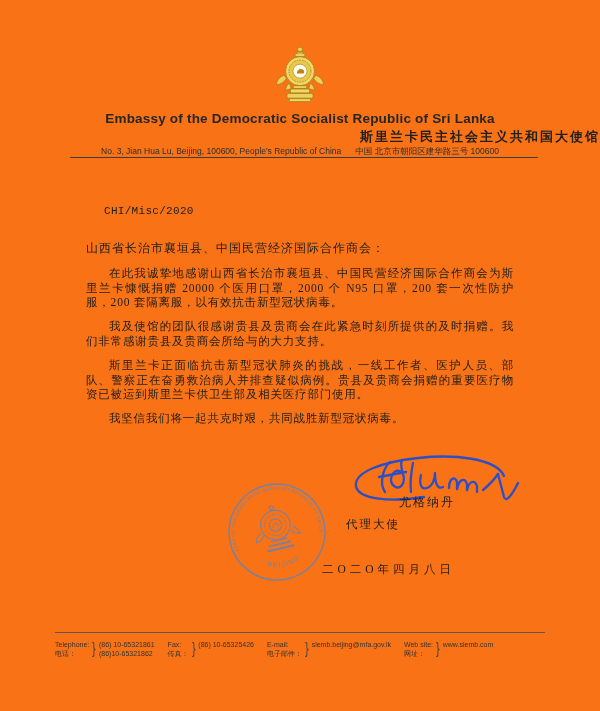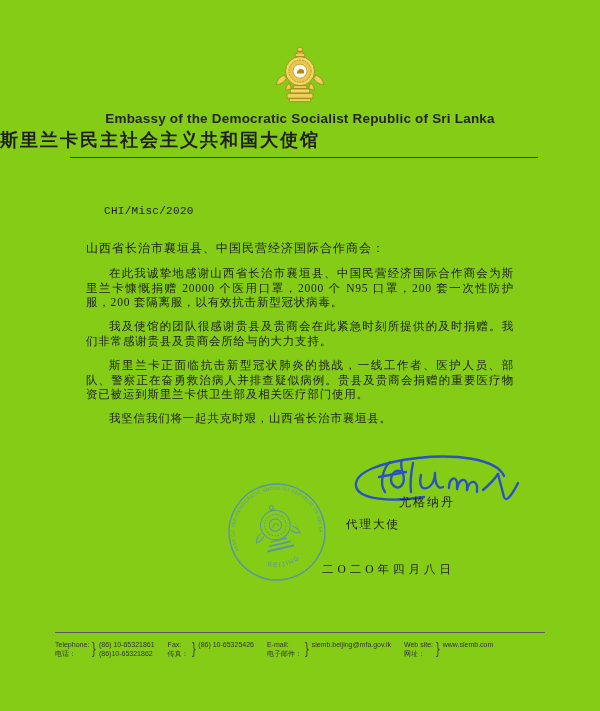--- a/index.html
+++ b/index.html
@@ -1,31 +1,31 @@
 <!DOCTYPE html>
 <html><head>
 <meta charset="utf-8">
 <style>
   * { margin:0; padding:0; box-sizing:border-box; }
   html,body { background:#e9e9e9; }
   .page {
-    position:relative; width:600px; height:711px; background:#84cc16;
+    position:relative; width:600px; height:711px; background:#f97316;
     margin:0 auto; overflow:hidden;
     font-family:"Liberation Serif","DejaVu Serif",serif; color:#222;
   }
   
   .emblem { position:absolute; left:271px; top:46px; width:58px; height:60px; }
   .title-en {
     position:absolute; left:0; top:111px; width:600px; text-align:center;
     font-family:"Liberation Sans","DejaVu Sans",sans-serif;
     font-size:13.5px; font-weight:bold; color:#262626; letter-spacing:.2px;
   }
   .title-zh {
-    position:absolute; left:0; top:128px; width:600px; text-align:left;
-    font-size:18px; font-weight:bold; color:#1f1f1f; letter-spacing:2px;
+    position:absolute; left:0; top:128px; width:600px; text-align:right;
+    font-size:13px; font-weight:bold; color:#1f1f1f; letter-spacing:2px;
   }
   .addr {
     position:absolute; left:0; top:146px; width:600px; text-align:center;
     font-family:"Liberation Sans","DejaVu Sans",sans-serif;
     font-size:8.5px; color:#2e2e2e;
   }
   .addr .zh { margin-left:14px; }
   .hr-top { position:absolute; left:70px; top:157px; width:468px; height:1px; background:#3c3c3c; }
   
   .ref { position:absolute; left:104px; top:205px; font-size:11px; letter-spacing:.3px; color:#1d1d1d;font-family:Liberation Mono, monospace; }
@@ -79,29 +79,32 @@
       <path d="M41 38 q4 4 4 8 l-6 -2 z"></path>
       <rect x="23" y="41" width="14" height="3" rx="1"></rect>
       <rect x="20" y="44.5" width="20" height="4" rx="1" fill="#f0d769"></rect>
       <rect x="16.5" y="49" width="27" height="5" rx="1.5"></rect>
       <rect x="19" y="54.5" width="22" height="3" rx="1" fill="#f0d769"></rect>
     </g>
   </svg>
 
   <div class="title-en">Embassy of the Democratic Socialist Republic of Sri Lanka</div>
   <div class="title-zh">斯里兰卡民主社会主义共和国大使馆</div>
+  <div class="addr">
+    <span class="en">No. 3, Jian Hua Lu, Beijing, 100600, People's Republic of China</span><span class="zh">中国 北京市朝阳区建华路三号 100600</span>
+  </div>
   <div class="hr-top"></div>
 
   <div class="ref">CHI/Misc/2020</div>
   <div class="salutation">山西省长治市襄垣县、中国民营经济国际合作商会：</div>
   <div class="body-text">
     <p>在此我诚挚地感谢山西省长治市襄垣县、中国民营经济国际合作商会为斯里兰卡慷慨捐赠 20000 个医用口罩，2000 个 N95 口罩，200 套一次性防护服，200 套隔离服，以有效抗击新型冠状病毒。</p>
     <p>我及使馆的团队很感谢贵县及贵商会在此紧急时刻所提供的及时捐赠。我们非常感谢贵县及贵商会所给与的大力支持。</p>
     <p>斯里兰卡正面临抗击新型冠状肺炎的挑战，一线工作者、医护人员、部队、警察正在奋勇救治病人并排查疑似病例。贵县及贵商会捐赠的重要医疗物资已被运到斯里兰卡供卫生部及相关医疗部门使用。</p>
-    <p>我坚信我们将一起共克时艰，山西省长治市襄垣县。</p>
+    <p>我坚信我们将一起共克时艰，共同战胜新型冠状病毒。</p>
   </div>
 
   <svg class="sig-svg" viewBox="0 0 186 62">
     <g fill="none" stroke="#2b4fc7" stroke-width="2.3" stroke-linecap="round" stroke-linejoin="round">
       <path d="M158 26 C150 8 108 4 72 8 C36 12 8 22 10 36 C12 50 46 52 78 47"></path>
       <path d="M44 12 C37 18 33 34 39 42"></path>
       <path d="M33 27 L60 22"></path>
       <path d="M54 21 C46 19 42 31 48 36 C54 41 60 33 57 24 C55.5 18 54 14 56 10"></path>
       <path d="M67 13 C65 23 64 33 65 42"></path>
       <path d="M75 25 C73 34 75 40 81 38 C87 36 89 28 89 23 C89 32 91 40 97 37"></path>

